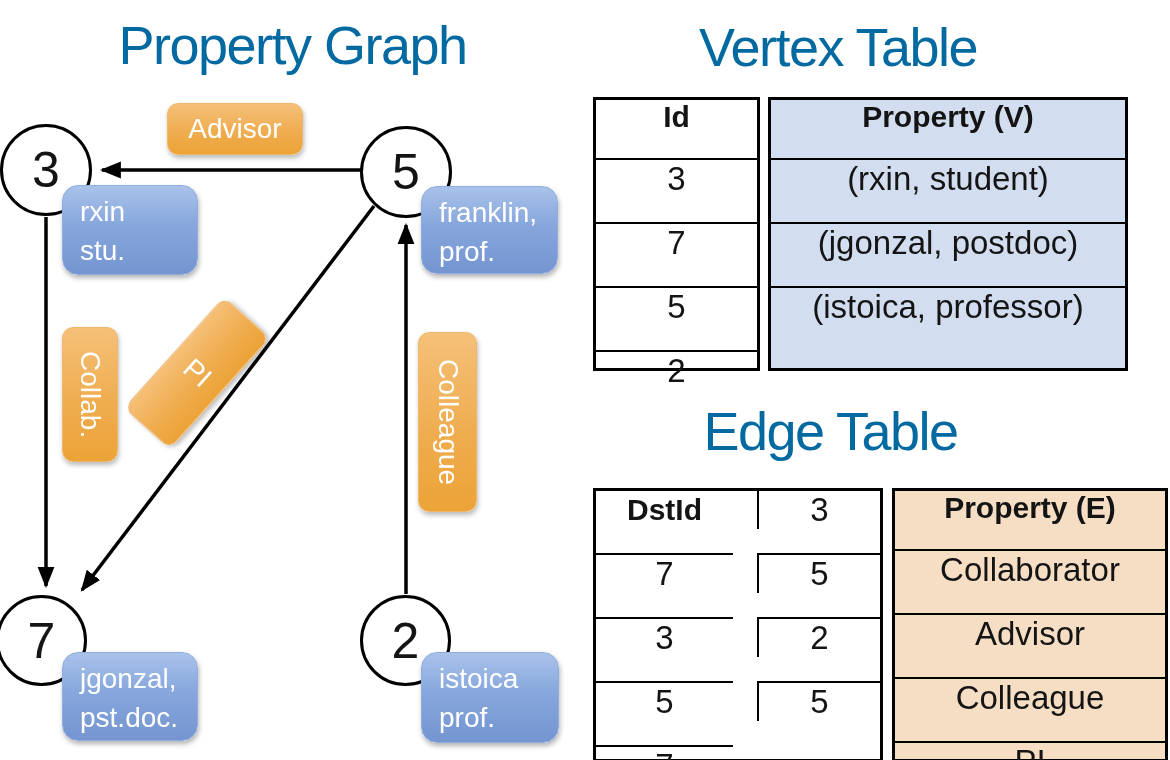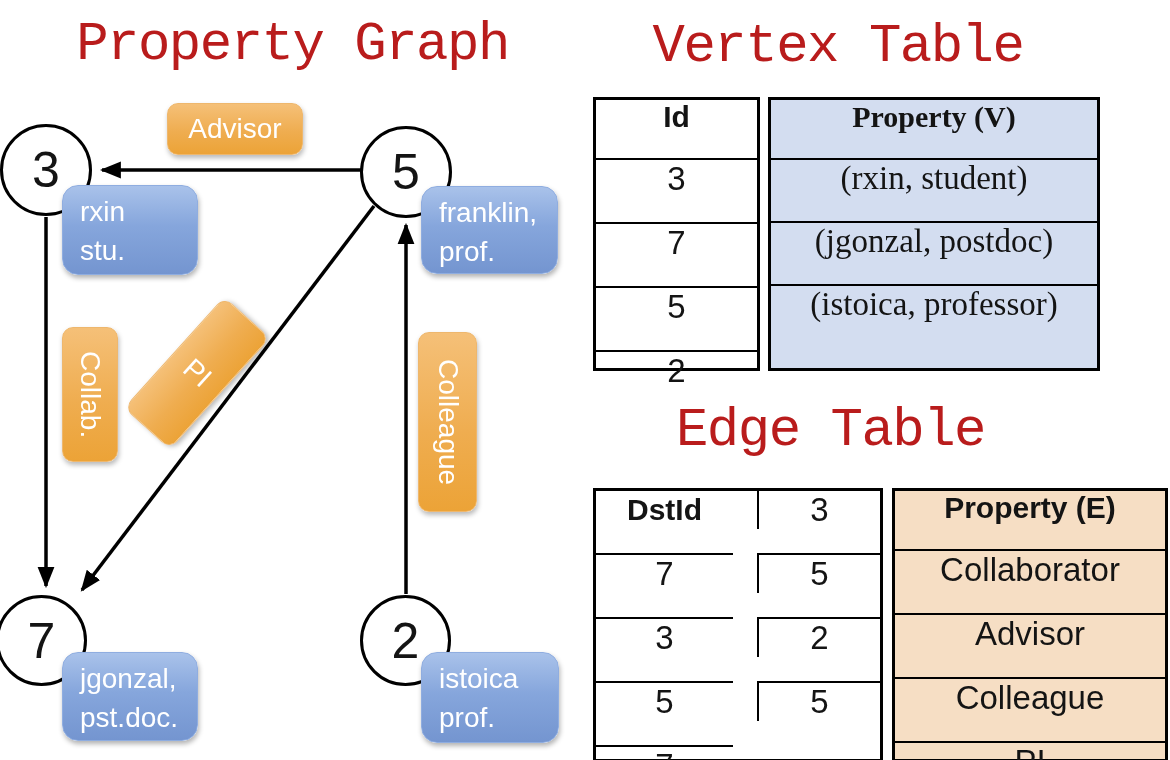--- a/index.html
+++ b/index.html
@@ -2,21 +2,21 @@
 <html><head>
 <meta charset="utf-8">
 <style>
   html,body{margin:0;padding:0;background:#fff;}
   #stage{
     position:relative;width:1170px;height:760px;overflow:hidden;background:#ffffff;
     font-family:"Liberation Sans", sans-serif;color:#141414;
   }
   .title{
     position:absolute;font-size:54px;font-weight:300;letter-spacing:-1.5px;
-    text-align:center;color:#b91c1c;white-space:nowrap;font-family:Liberation Mono, monospace;
+    text-align:center;color:#0369a1;white-space:nowrap;
   }
   
   #edges{position:absolute;left:0;top:0;pointer-events:none;}
   .node{
     position:absolute;background:#fff;border:3.5px solid #000;border-radius:50%;
     box-sizing:border-box;display:flex;align-items:center;justify-content:center;
     font-size:50px;font-weight:300;
   }
   .vlabel{
     position:absolute;box-sizing:border-box;border-radius:16px;
@@ -35,21 +35,21 @@
   .tbox{
     position:absolute;box-sizing:border-box;border:3px solid #000;display:grid;gap:24px;
   }
   .cell{
     display:flex;align-items:center;justify-content:center;
     font-size:33px;font-weight:300;white-space:nowrap;
   }
   .cell.hdr{font-weight:bold;font-size:30px;}
   .rows5{grid-template-rows:repeat(5,1fr);}
   .vt-id{left:593px;top:97px;width:167px;height:274px;background:#fff;}
-  .vt-prop{left:768px;top:97px;width:332px;height:274px;background:#d3ddf0;font-family:Liberation Serif, serif;}
+  .vt-prop{left:768px;top:97px;width:360px;height:274px;background:#d3ddf0;}
   .vt-id .cell + .cell, .vt-prop .cell + .cell{border-top:2px solid #000;}
   .et-left{left:593px;top:488px;width:290px;height:274px;background:#fff;
            grid-template-columns:137px 1fr;grid-template-rows:repeat(5,1fr);}
   .et-left .cell:nth-child(even){border-left:2px solid #000;}
   .et-left .cell:nth-child(n+3){border-top:2px solid #000;}
   .et-prop{left:892px;top:488px;width:276px;height:274px;background:#f6dec4;}
   .et-prop .cell + .cell{border-top:2px solid #000;}
 </style>
 </head>
 <body>

